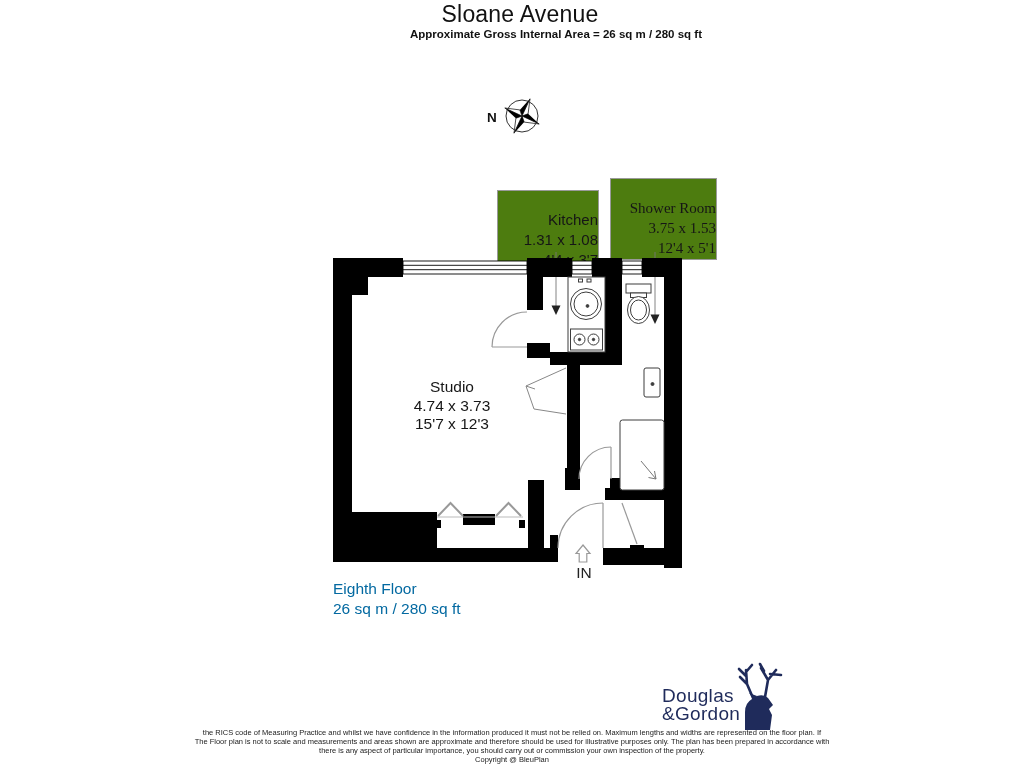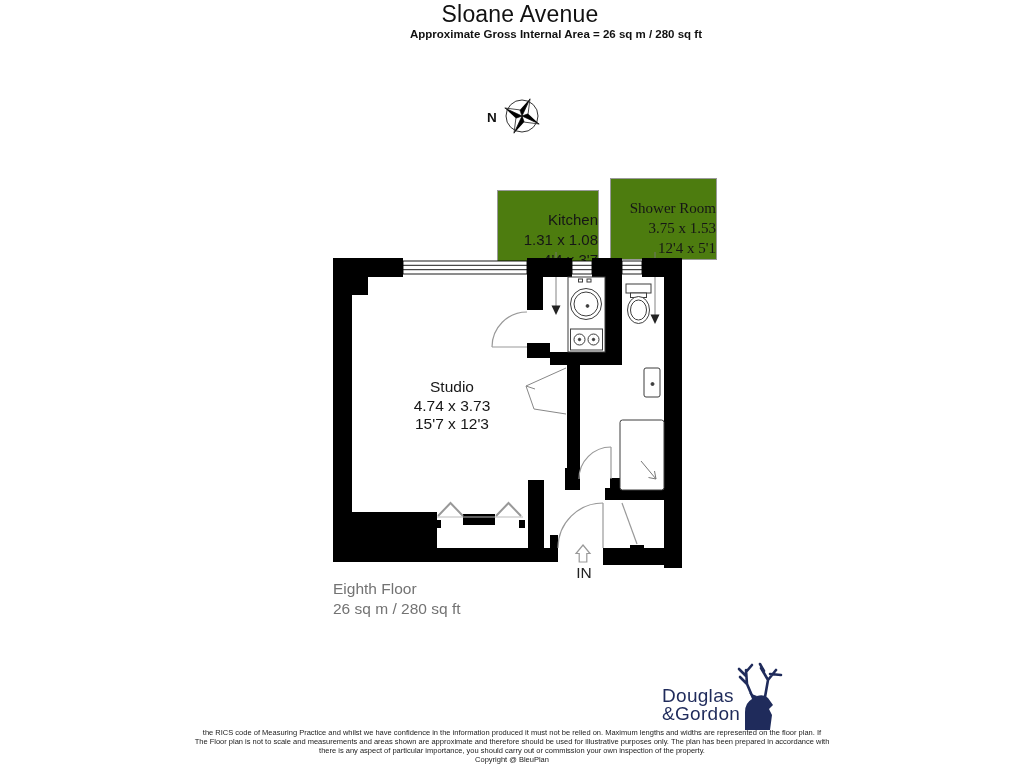--- a/index.html
+++ b/index.html
@@ -8,21 +8,21 @@
   .abs{position:absolute;}
   .page-title{left:0;top:1px;width:1024px;text-align:center;font-size:23px;
               font-weight:400;letter-spacing:.2px;color:#111;padding-left:8px;}
   .page-subtitle{left:0;top:28px;width:1024px;text-align:center;font-size:11.5px;
                  font-weight:700;color:#111;margin-left:44px;}
   .room-label-box{border:1px solid #9a9a9a;background:#4d7c0f;text-align:right;
                   font-size:15px;line-height:20px;padding-top:19px;color:#161616;}
   .room-label-box .rname{font-size:15px;}
   .kitchen-box{left:497px;top:190px;width:100px;height:61px;}
   .shower-box{left:610px;top:178px;width:105px;height:61px;font-family:Liberation Serif, serif;}
-  .floor-info{left:333px;top:579px;font-size:15.5px;line-height:20px;color:#737373;}
+  .floor-info{left:333px;top:579px;font-size:15.5px;line-height:20px;color:#0369a1;}
   .logo-text{left:662px;top:687px;font-size:19px;font-weight:400;line-height:18px;
              letter-spacing:.3px;}
   .disclaimer{left:0;top:728px;width:1024px;text-align:center;font-size:7.5px;
               line-height:9px;color:#222;}
   svg text{font-family:"Liberation Sans","DejaVu Sans",sans-serif;}
 </style>
 </head>
 <body>
 
 <div class="abs page-title">Sloane Avenue</div>

